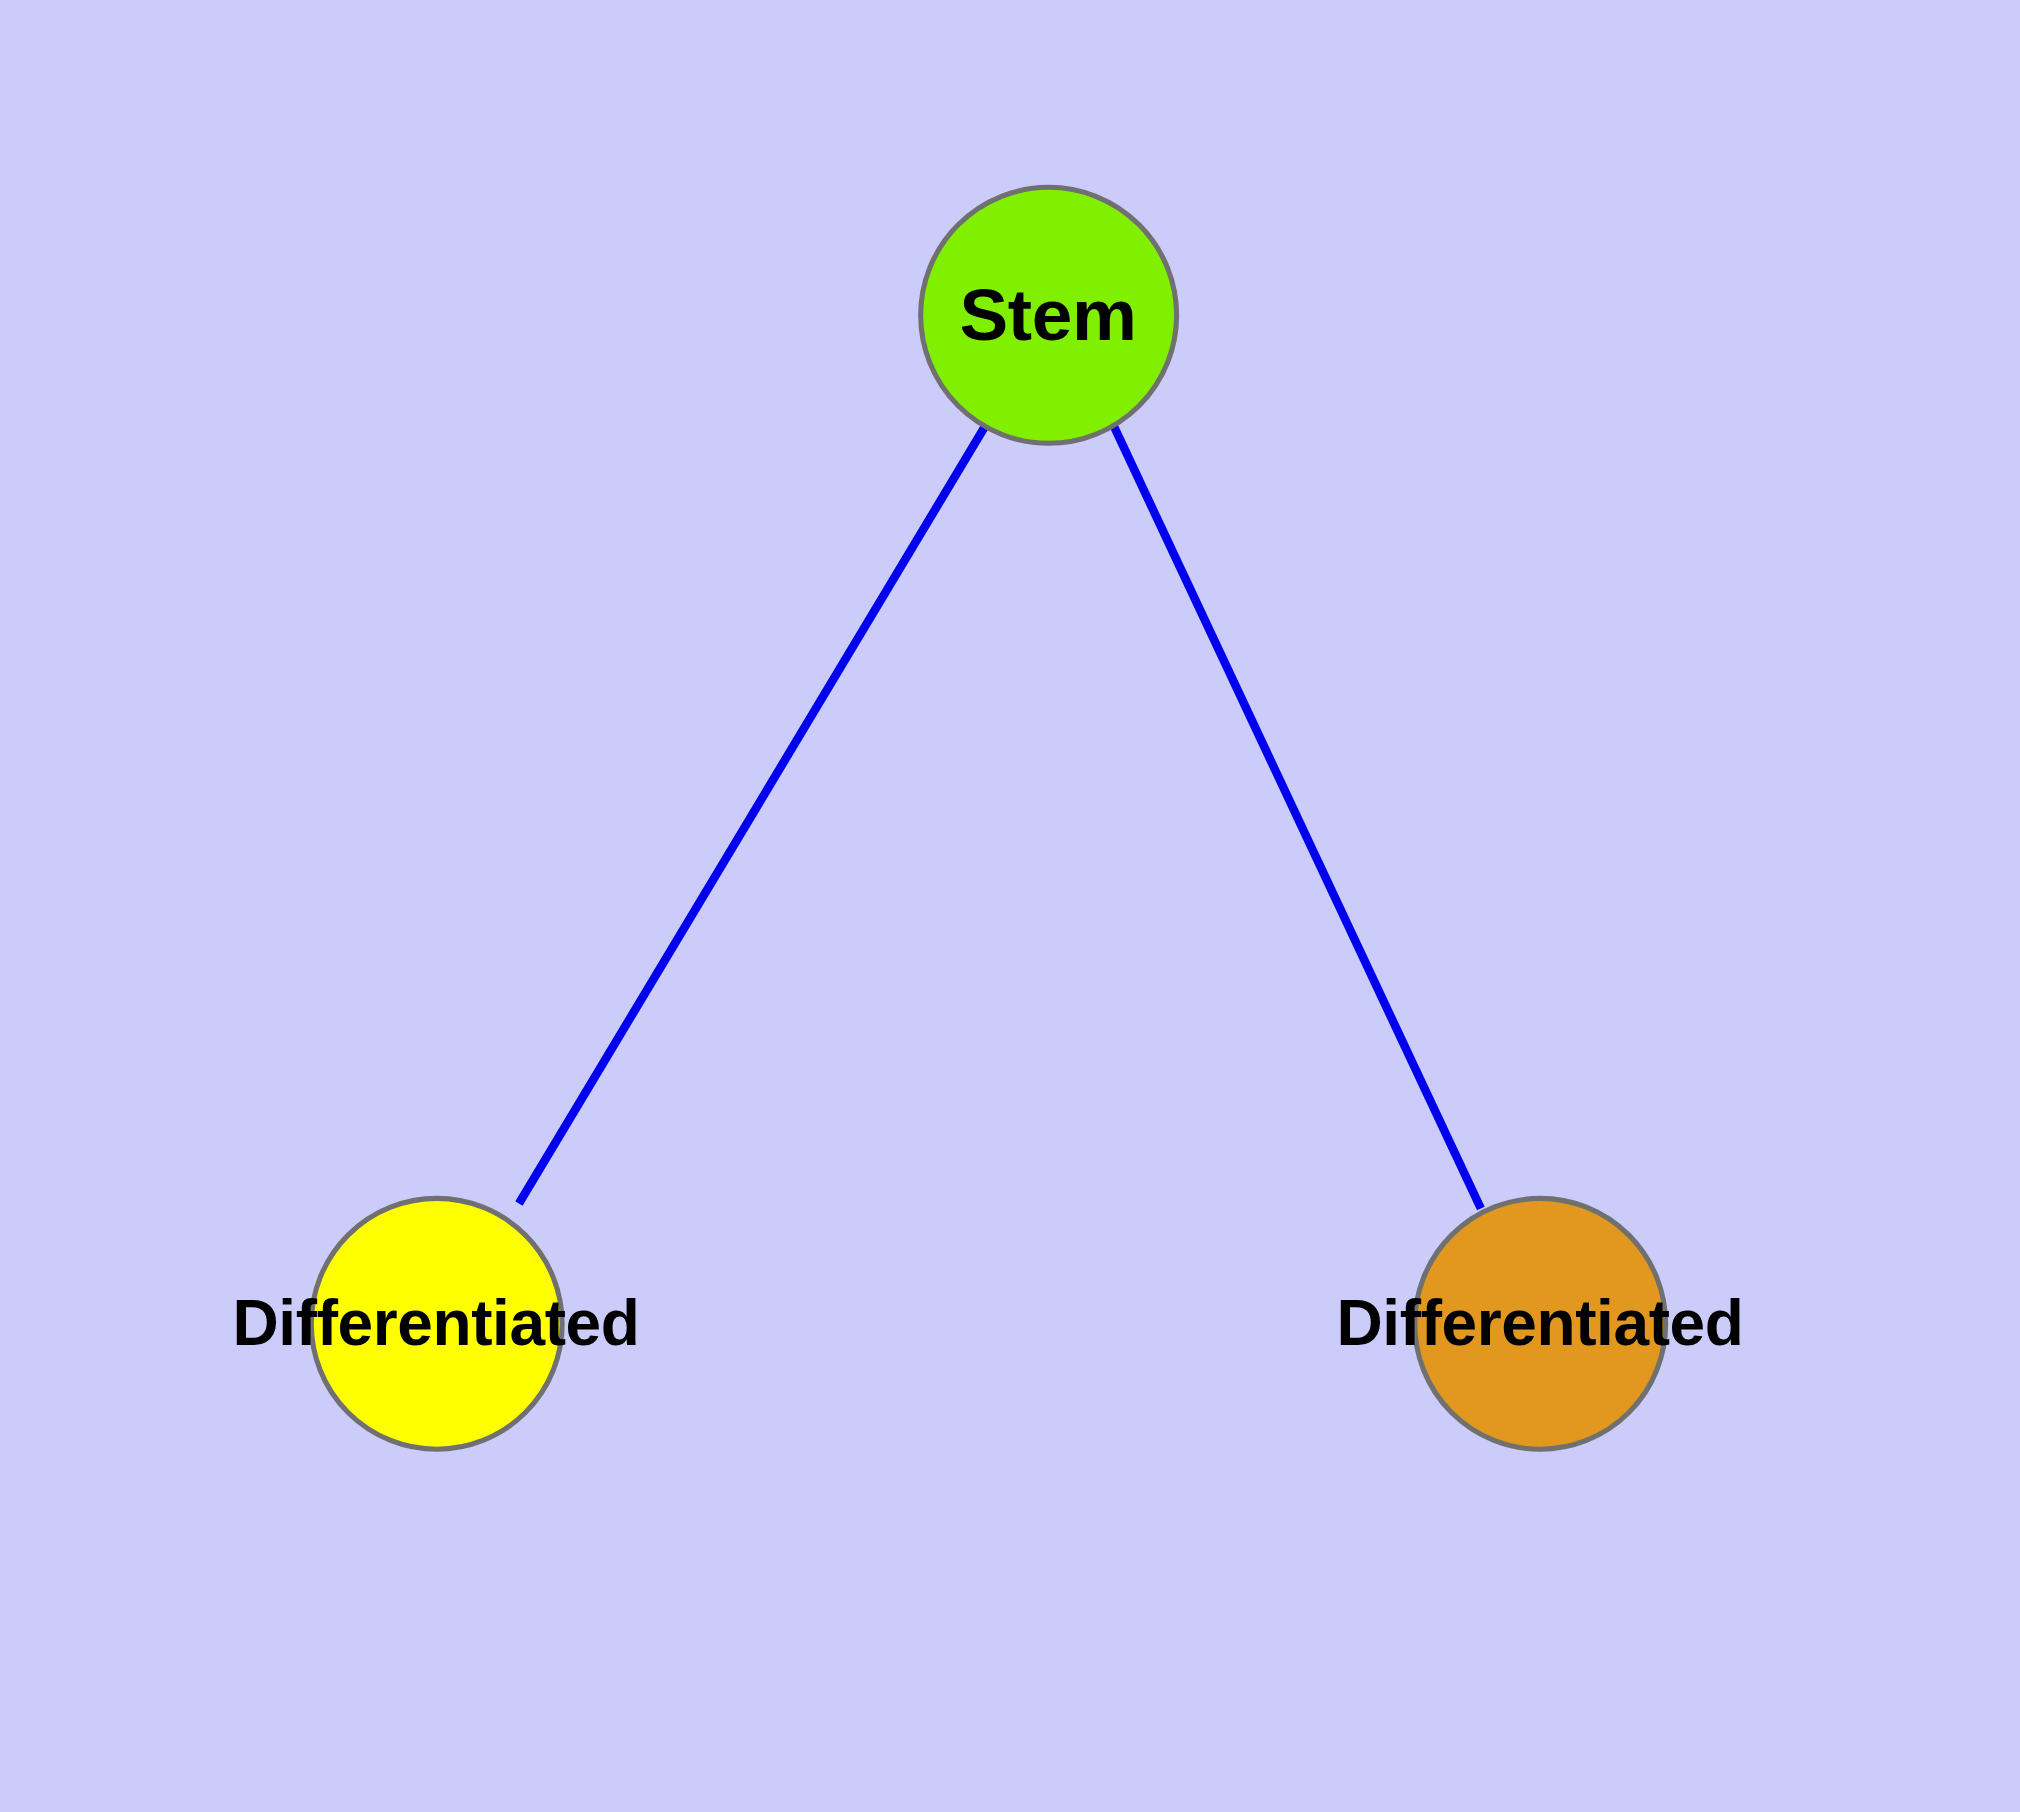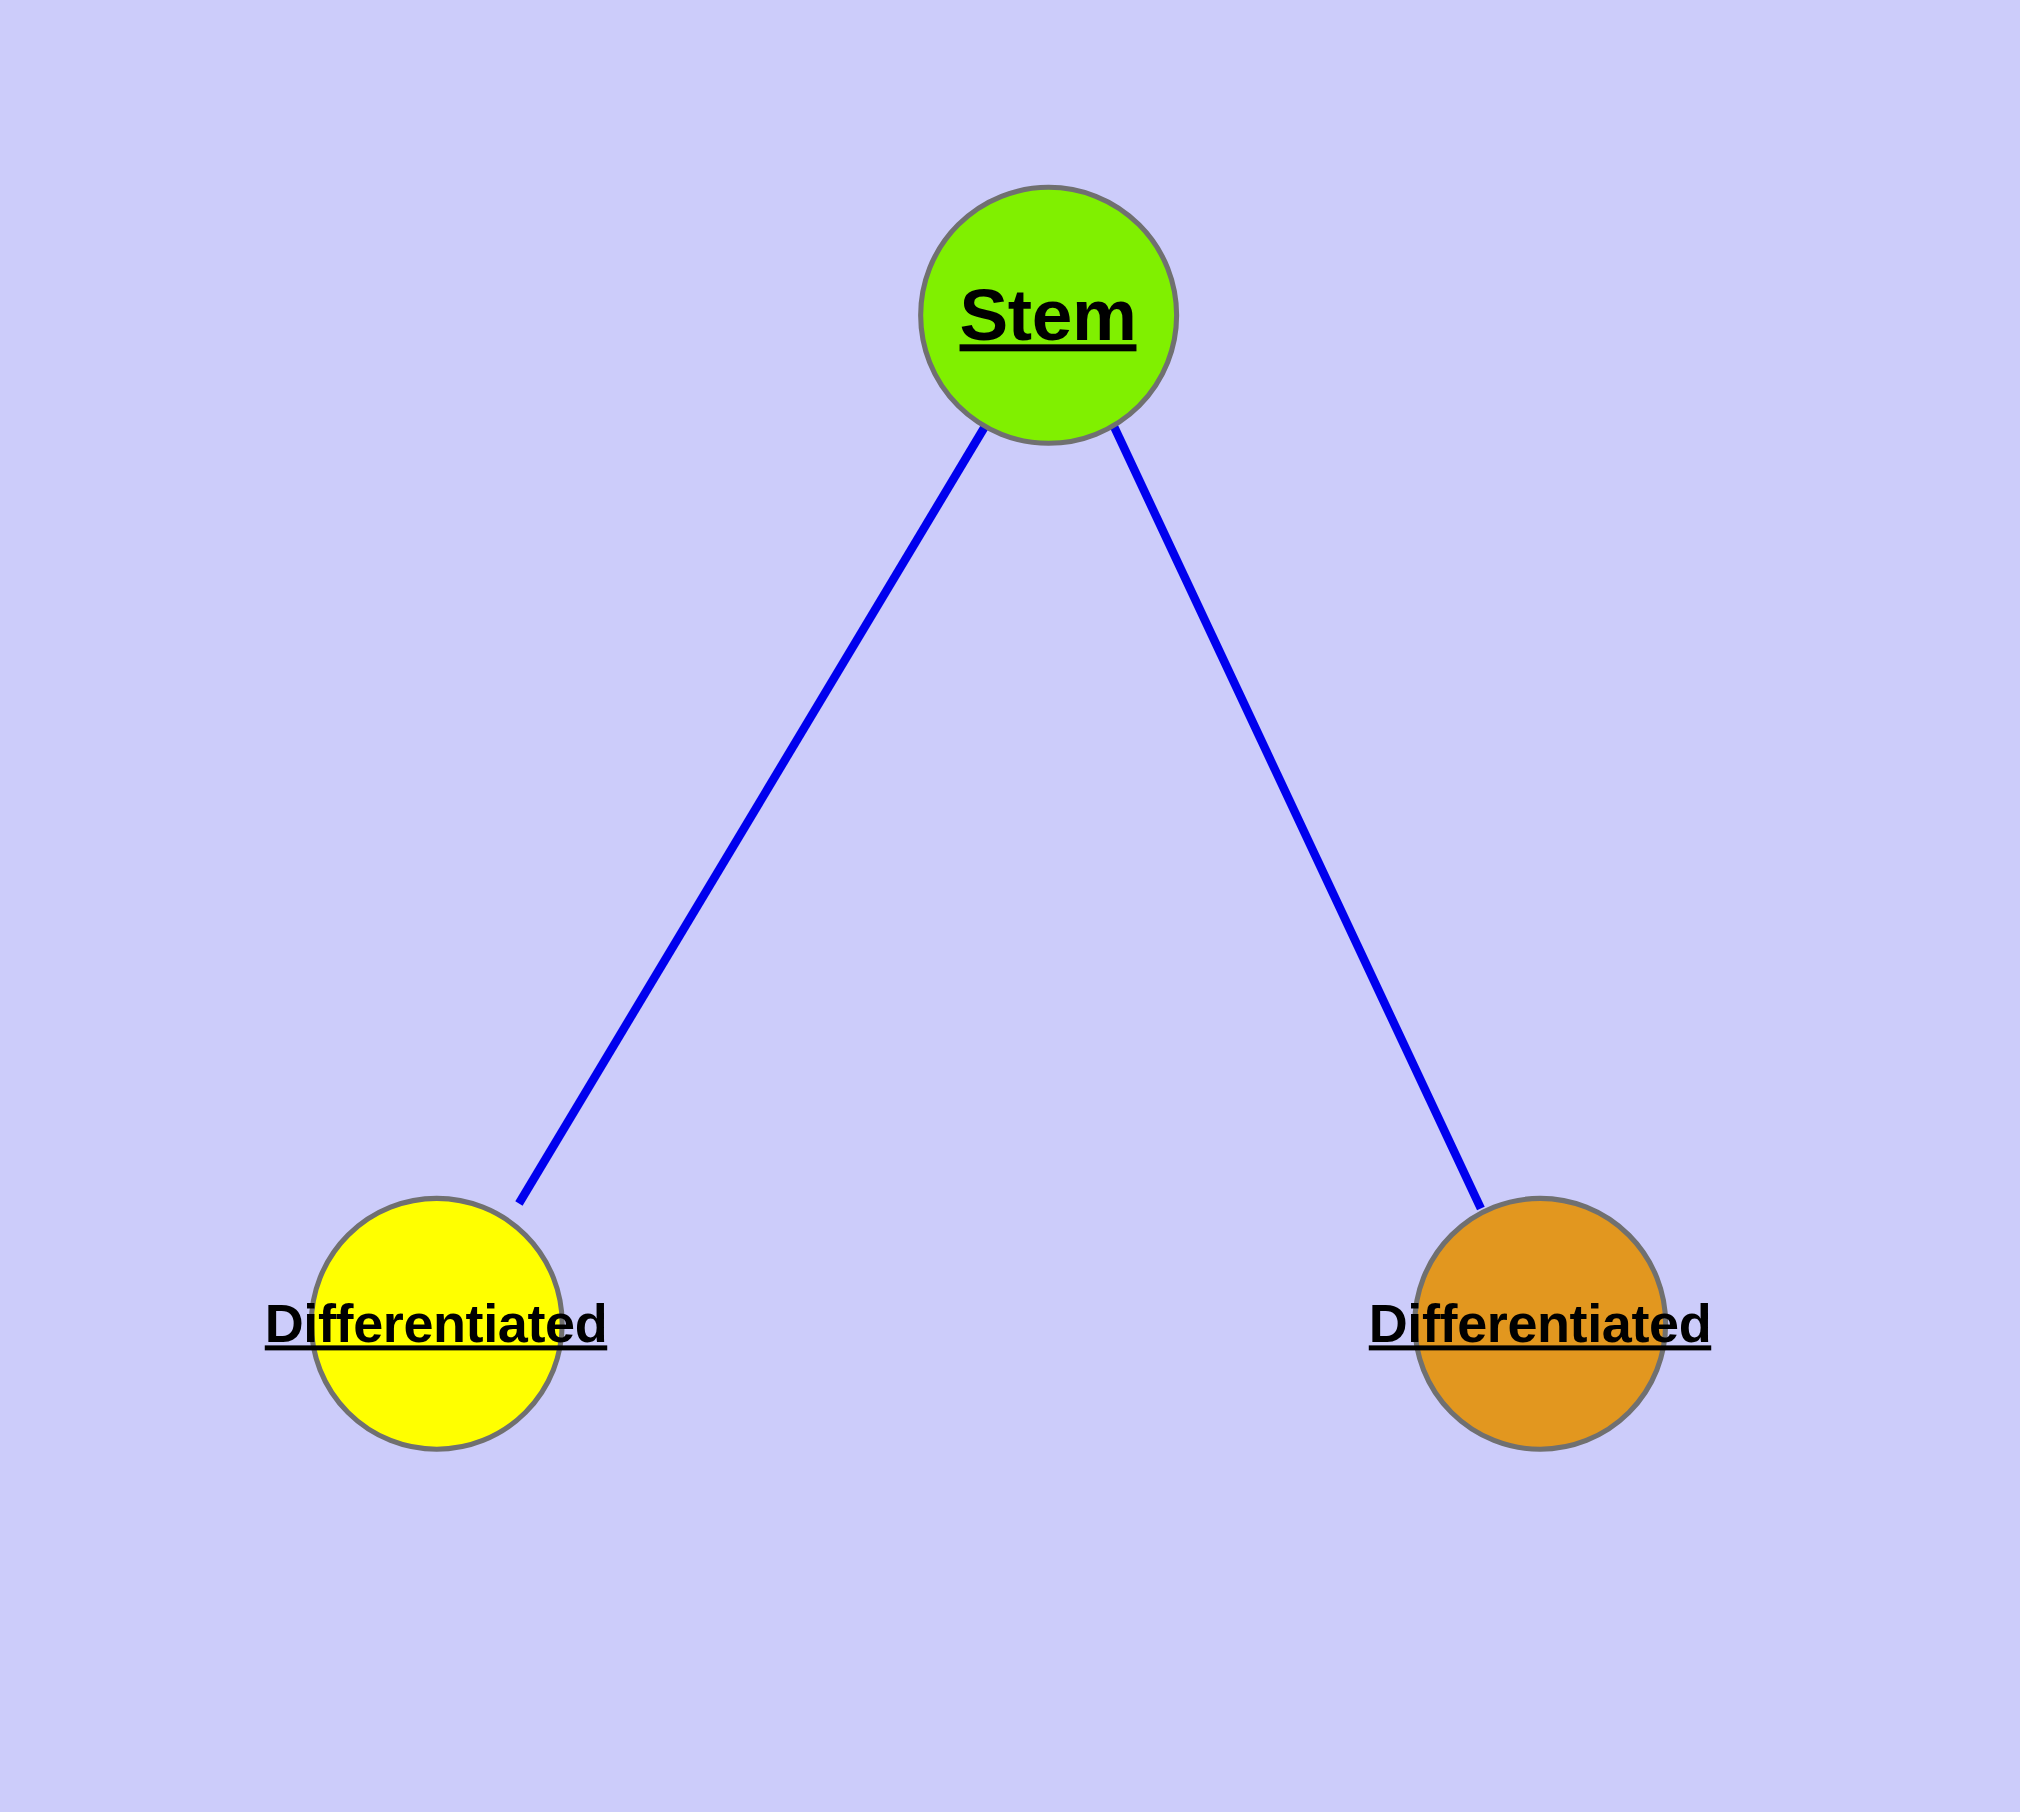--- a/index.html
+++ b/index.html
@@ -29,27 +29,26 @@
   .node-label {
     position: absolute;
     text-align: center;
     color: #000000;
     font-weight: bold;
     line-height: 1.06;
     white-space: pre;
     letter-spacing: -0.4px;
     pointer-events: none;
     transform: translate(-50%, -50%);
-    text-decoration: underline;
   }
   .label-root {
     font-size: 73px;
   }
   .label-leaf {
-    font-size: 54px;
+    font-size: 64px;
   }
 </style>
 </head>
 <body>
 
 <div id="canvas">
 
   <svg id="graph-svg" viewBox="0 0 2384 2138" xmlns="http://www.w3.org/2000/svg">
     <g id="edges-layer">
         <line x1="1162" y1="503" x2="612" y2="1420" stroke="#0000ee" stroke-width="10" stroke-linecap="butt"></line>

